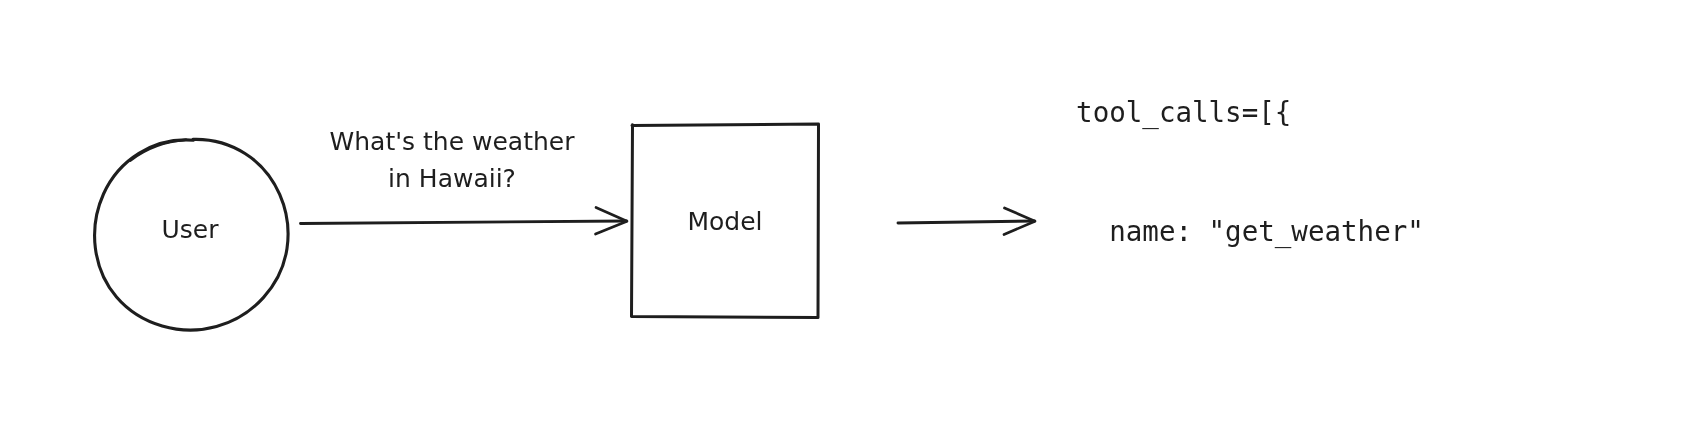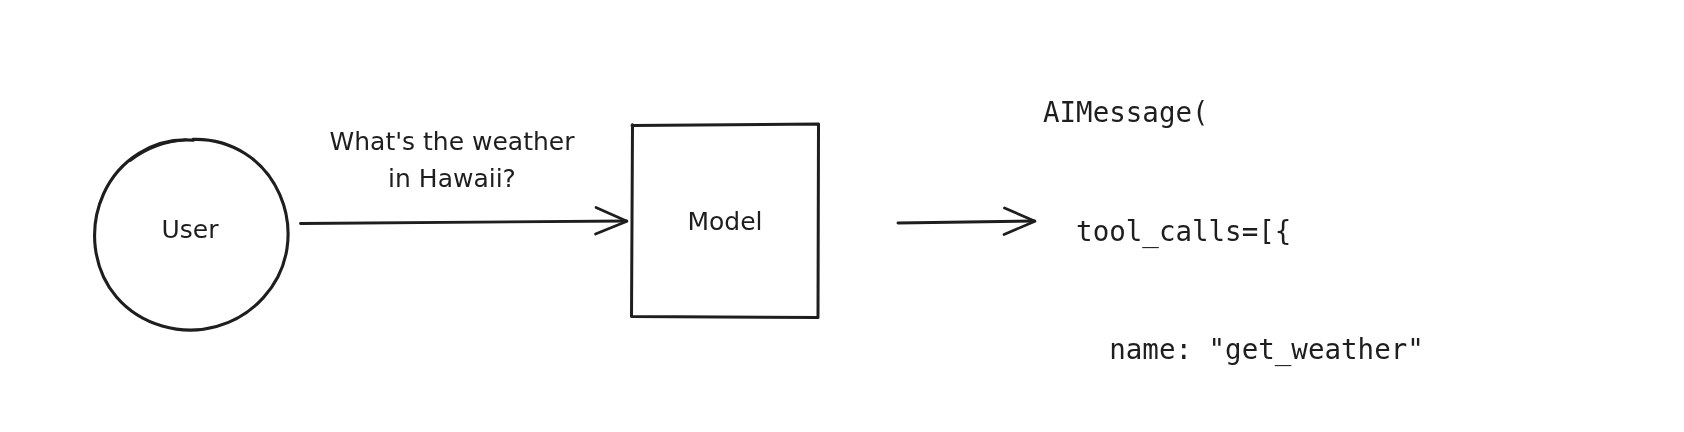--- a/index.html
+++ b/index.html
@@ -91,21 +91,20 @@
     </g>
 
     <g>
       <path fill="none" stroke="#1e1e1e" stroke-width="2.9" stroke-linecap="round" d="M 898.0 223.0 L 1034.5 221.0"></path>
       <path fill="none" stroke="#1e1e1e" stroke-width="2.7" stroke-linecap="round" stroke-linejoin="round" d="M 1004.5 208.0 L 1035.0 221.2 L 1004.0 234.5"></path>
     </g>
 
   </svg>
 
   <div class="code-block">
-    <span class="code-line">AIMessage(</span>
     <span class="code-line">  tool_calls=[{</span>
     <span class="code-line">    name: "get_weather"</span>
     
     
     
     
     
     
     
   </div>

